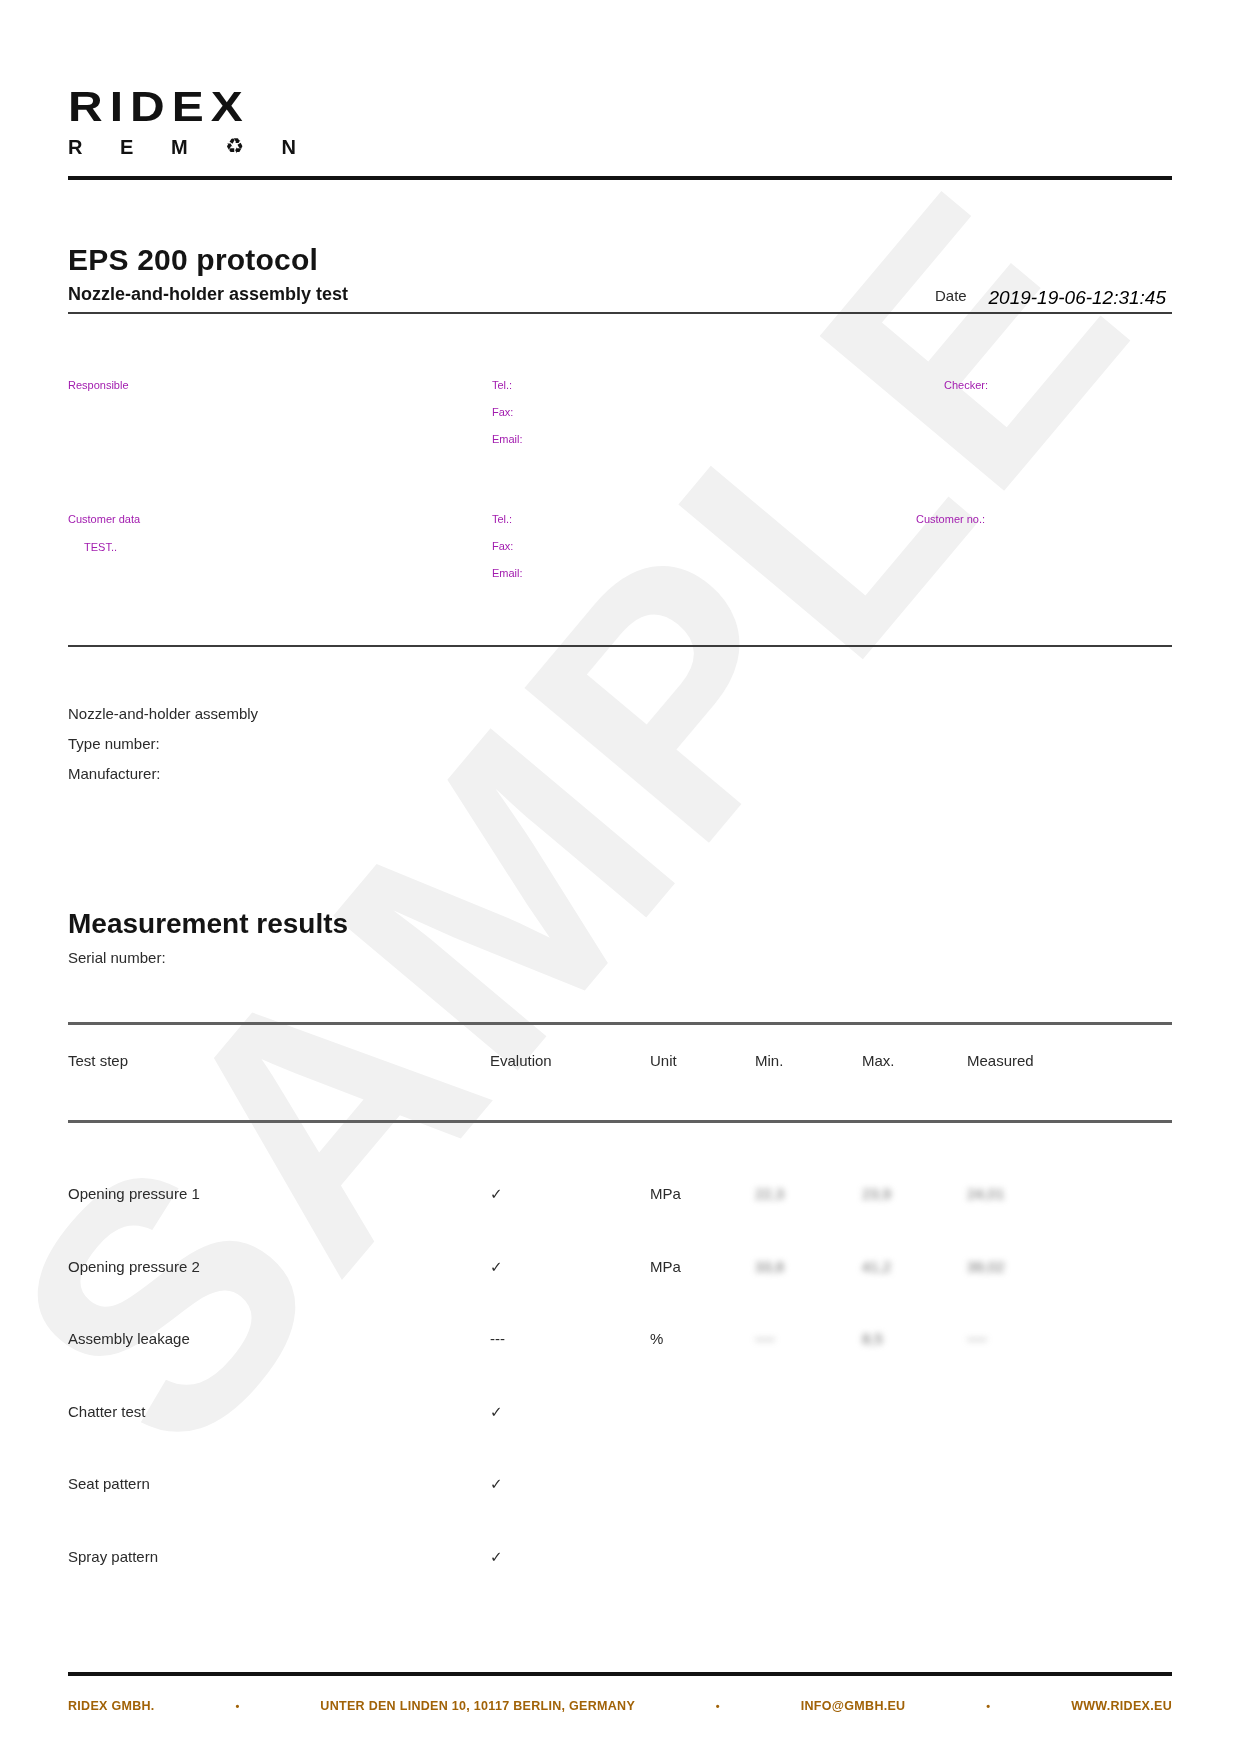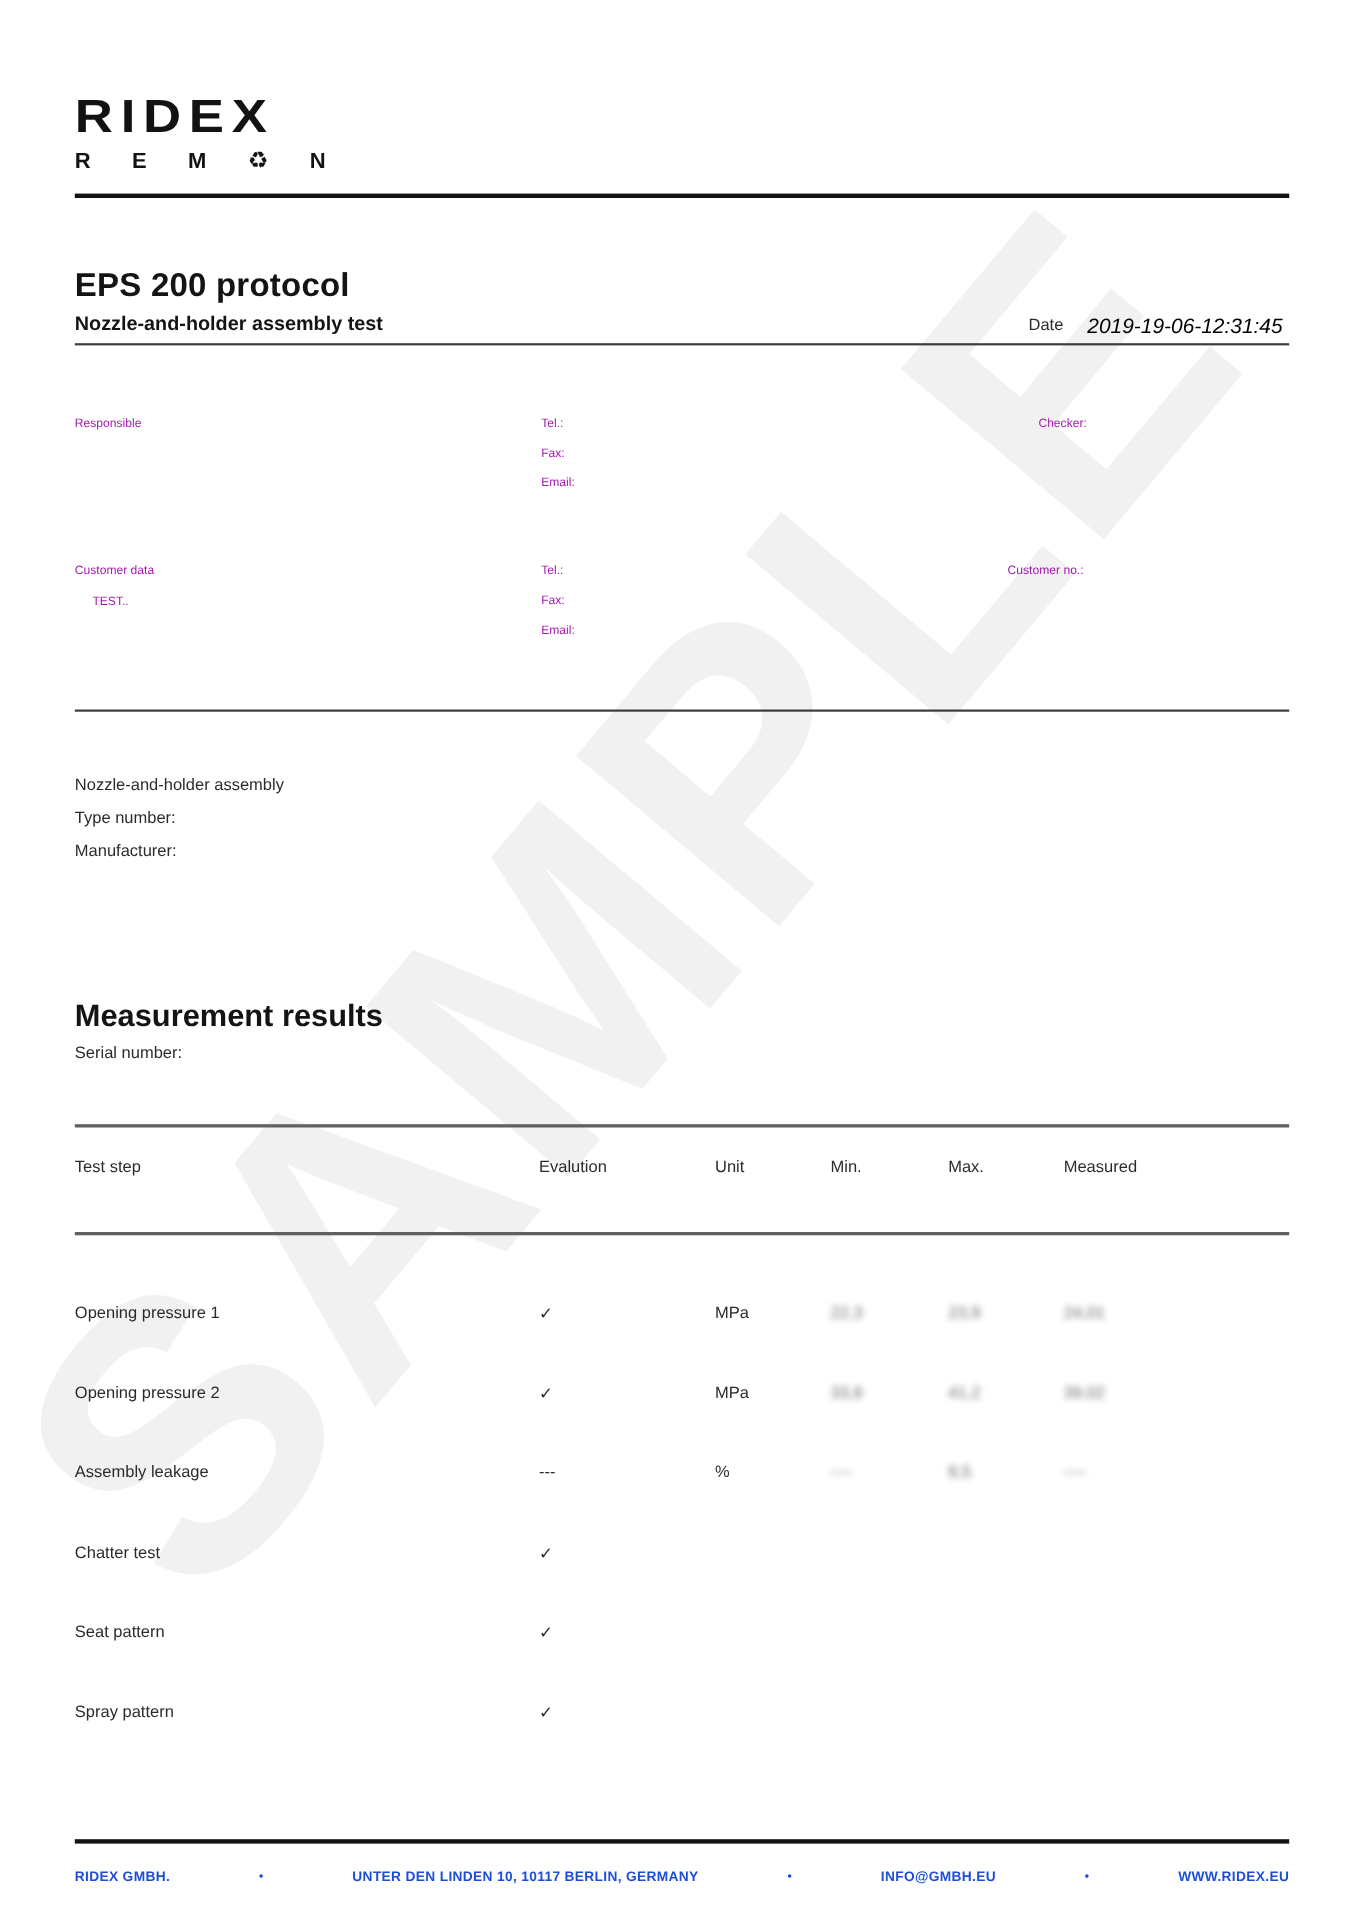--- a/index.html
+++ b/index.html
@@ -67,21 +67,21 @@
   .tbody { position:absolute; left:68px; top:1141px; font-size:15px; color:#2b2b2b; }
   .tbody .trow { height:28.5px; align-items:start;margin-top:44px; }
   .t-cell { white-space:nowrap; }
   .cell-blur { filter:blur(3px); color:#6e6e6e; }
   .check { font-family:"DejaVu Sans", sans-serif; }
 
   
   .footer-bar {
     position:absolute; left:68px; top:1699px; width:1104px;
     display:flex; justify-content:space-between; align-items:center;
-    font-size:12.5px; font-weight:700; letter-spacing:0.3px; color:#1d4ed8;
+    font-size:12.5px; font-weight:700; letter-spacing:0.3px; color:#a16207;
     white-space:nowrap;
   }
   .footer-sep { font-size:11px; }
 </style>
 </head>
 <body>
 
 <div class="page">
 
   <div class="watermark">SAMPLE</div>

